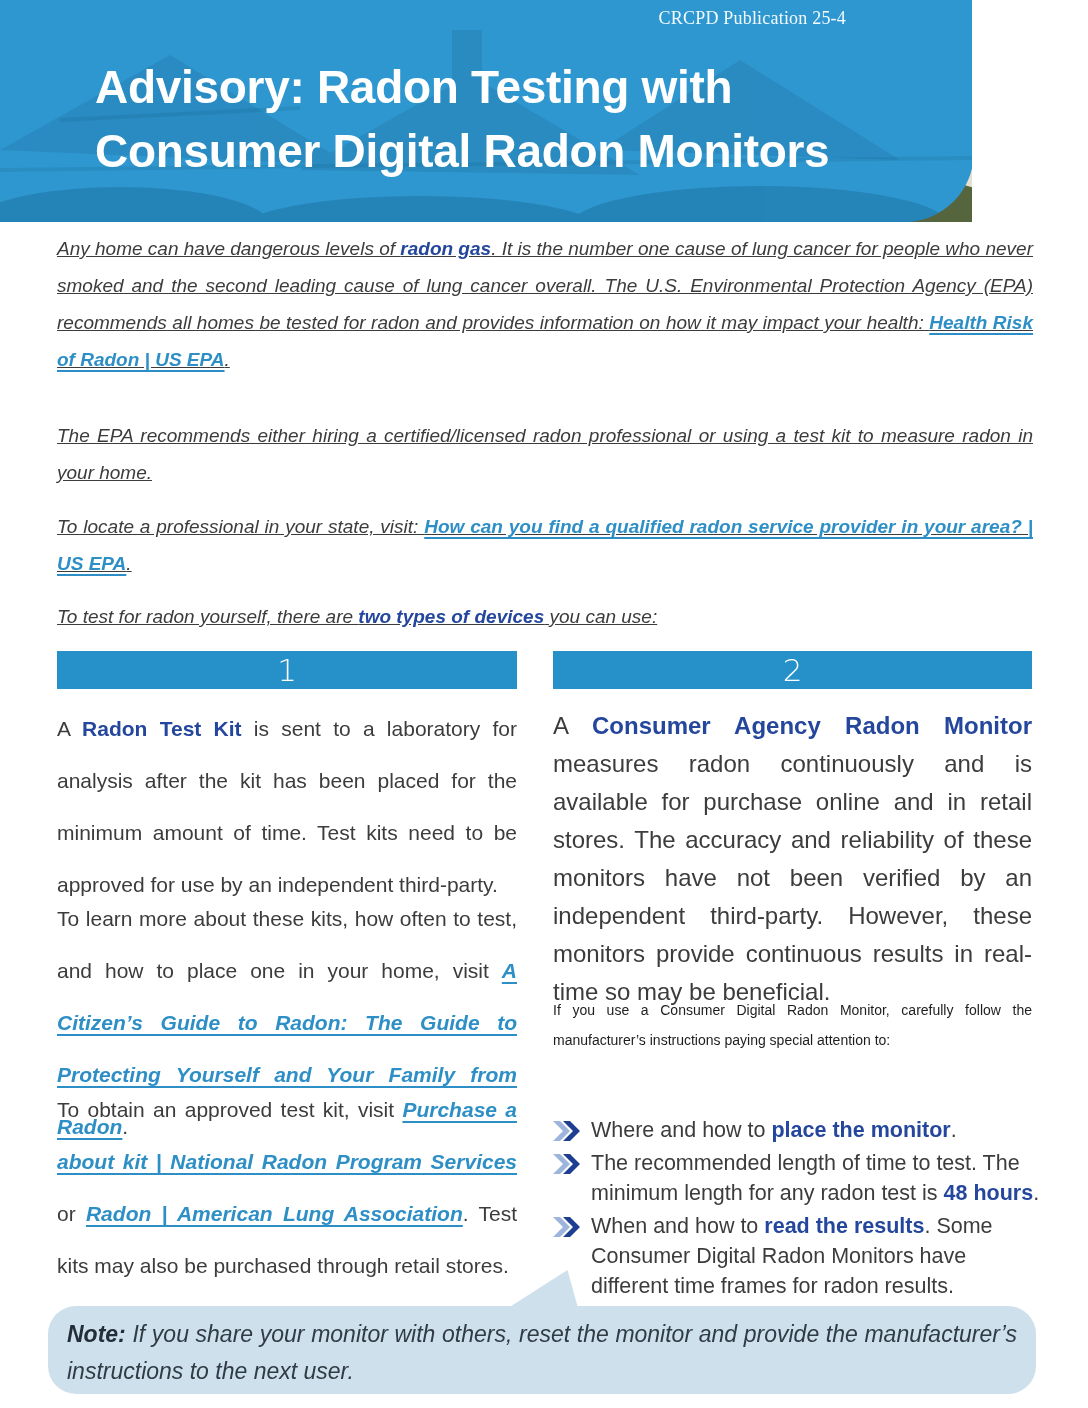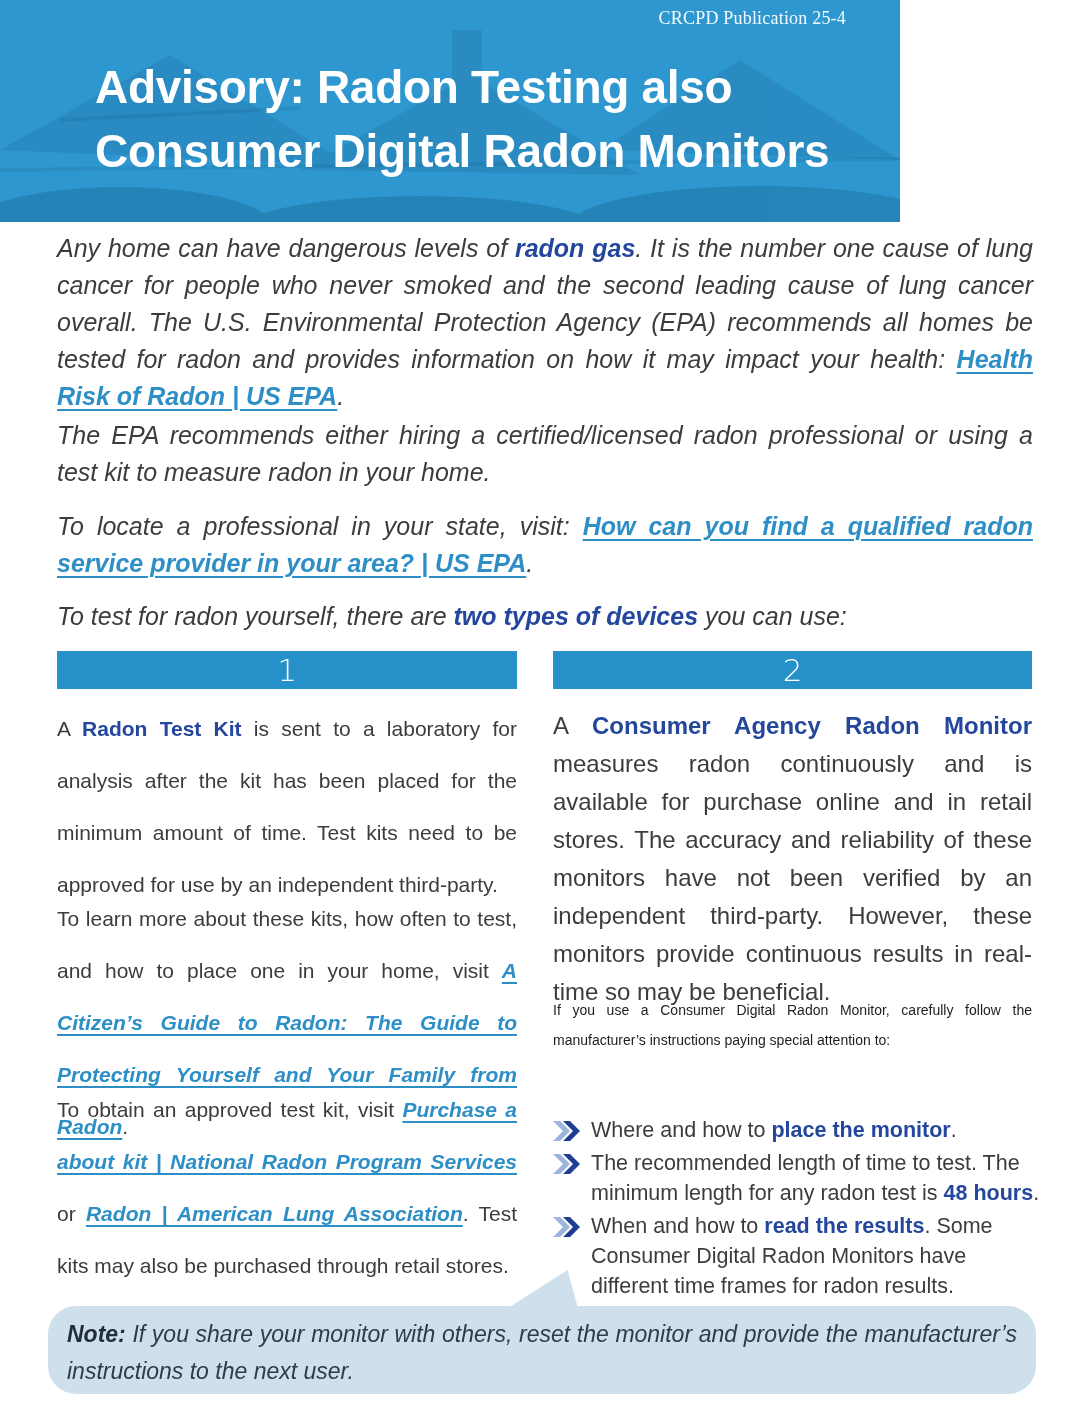--- a/index.html
+++ b/index.html
@@ -3,39 +3,39 @@
 <meta charset="utf-8">
 <style>
   * { margin:0; padding:0; box-sizing:border-box; }
   html,body { background:#ffffff; }
   body {
     width:1088px; height:1408px; position:relative; overflow:hidden;
     font-family:"Liberation Sans", sans-serif; color:#3c3c3c;
   }
 
   
-  .header { position:absolute; left:0; top:0; width:900px; height:222px; overflow:hidden; }
+  .header { position:absolute; left:0; top:0; width:972px; height:222px; overflow:hidden; }
   .photo-strip { position:absolute; right:0; top:0; width:1088px; height:222px; }
   .blue-overlay {
     position:absolute; left:0; top:0; width:974px; height:222px;
     background:#2f97cf; border-bottom-right-radius:70px; overflow:hidden;
   }
   .silhouette { position:absolute; left:0; top:0; }
   .publication {
     position:absolute; top:8px; right:128px;
     font-family:"Liberation Serif", serif; font-size:18px; color:#f2fbff; letter-spacing:.2px;
   }
   .title {
     position:absolute; left:95px; top:55px;
     font-size:46px; font-weight:bold; color:#ffffff; line-height:64px; letter-spacing:-.3px;
   }
 
   
   .para { position:absolute; left:57px; width:976px; text-align:justify; }
-  .intro { font-style:italic; font-size:25px; line-height:37px; }
+  .intro { font-style:italic; font-size:19px; line-height:37px;text-decoration:underline; }
   #p1 { top:230px; }
   #p2 { top:417px; }
   #p3 { top:508px; }
   #p4 { top:598px; }
 
   b.navy { color:#24479d; font-weight:bold; }
   a.doc-link {
     color:#2d8fc6; font-weight:bold; font-style:italic;
     text-decoration:underline; text-decoration-thickness:2px; text-underline-offset:4px;
     cursor:pointer;
@@ -135,21 +135,21 @@
         <line x1="60" y1="120" x2="300" y2="108"></line>
       </g>
       <g fill="#14618c" opacity="0.35">
         <ellipse cx="120" cy="225" rx="150" ry="38"></ellipse>
         <ellipse cx="420" cy="230" rx="180" ry="34"></ellipse>
         <ellipse cx="760" cy="226" rx="190" ry="40"></ellipse>
       </g>
     </svg>
     <div class="publication">CRCPD Publication 25-4</div>
     <div class="title">
-      <span>Advisory: Radon Testing also</span><br>
+      <span>Advisory: Radon Testing with</span><br>
       <span>Consumer Digital Radon Monitors</span>
     </div>
   </div>
 </div>
 
 <p class="para intro" id="p1"><span>Any home can have dangerous levels of </span><b class="navy">radon gas</b><span>. It is the number one cause of lung cancer for people who never smoked and the second leading cause of lung cancer overall. The U.S. Environmental Protection Agency (EPA) recommends all homes be tested for radon and provides information on how it may impact your health: </span><a class="doc-link">Health Risk of Radon | US EPA</a><span>.</span></p>
 
 <p class="para intro" id="p2">The EPA recommends either hiring a certified/licensed radon professional or using a test kit to measure radon in your home.</p>
 
 <p class="para intro" id="p3"><span>To locate a professional in your state, visit: </span><a class="doc-link">How can you find a qualified radon service provider in your area? | US EPA</a><span>.</span></p>

